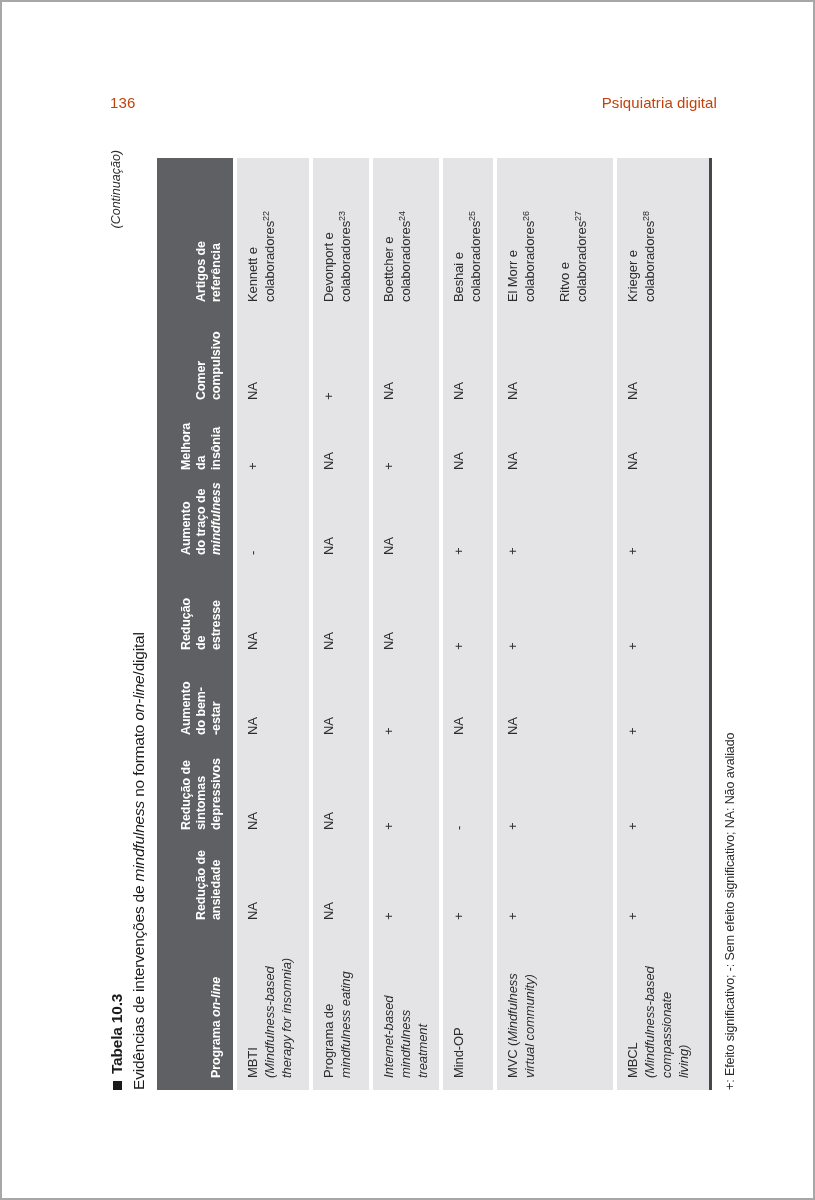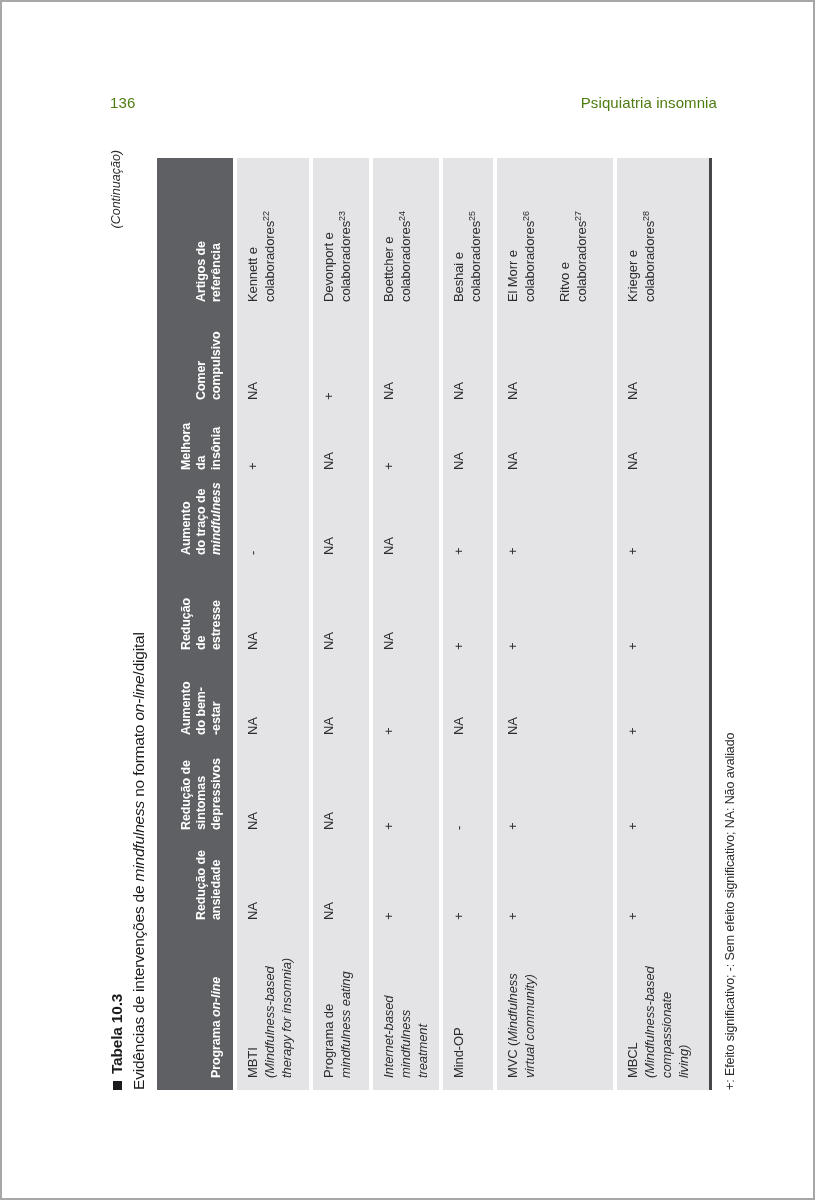--- a/index.html
+++ b/index.html
@@ -5,21 +5,21 @@
   html,body{margin:0;padding:0;}
   body{
     width:815px;height:1200px;position:relative;background:#ffffff;overflow:hidden;
     font-family:"Liberation Sans","DejaVu Sans",sans-serif;
     -webkit-font-smoothing:antialiased;
   }
   .frame{position:absolute;inset:0;border:2px solid #a7a7a9;pointer-events:none;}
   .page-header{
     position:absolute;top:94px;left:110px;width:607px;
     display:flex;justify-content:space-between;
-    font-size:15px;color:#4d7c0f;letter-spacing:0.1px;
+    font-size:15px;color:#c2410c;letter-spacing:0.1px;
   }
   
   .rotated-block{
     position:absolute;left:-42px;top:300px;width:940px;height:640px;
     transform:rotate(-90deg);transform-origin:center center;
   }
   .block-top{display:flex;justify-content:space-between;align-items:flex-start;}
   .title-line1{font-weight:bold;font-size:15.5px;color:#1b1b1d;letter-spacing:-0.2px;}
   .sq{display:inline-block;width:9px;height:9px;background:#1b1b1d;margin-right:7px;}
   .title-line2{font-size:15.5px;color:#1b1b1d;margin-top:4px;letter-spacing:-0.2px;}
@@ -41,21 +41,21 @@
   .brule{height:3px;background:#47474a;}
   .footnote{margin-top:11px;font-size:12.5px;color:#2c2c2e;letter-spacing:-0.1px;}
 </style>
 </head>
 <body>
 
 <div class="frame"></div>
 
 <div class="page-header">
   <span>136</span>
-  <span>Psiquiatria insomnia</span>
+  <span>Psiquiatria digital</span>
 </div>
 
 <div class="rotated-block">
   <div class="block-top">
     <div>
       <div class="title-line1"><span class="sq"></span><span>Tabela 10.3</span></div>
       <div class="title-line2" id="subtitle"><span>Evidências de intervenções de </span><span class="it">mindfulness</span><span> no formato </span><span class="it">on-line</span><span>/digital</span></div>
     </div>
     <div class="continuation">(Continuação)</div>
   </div>

